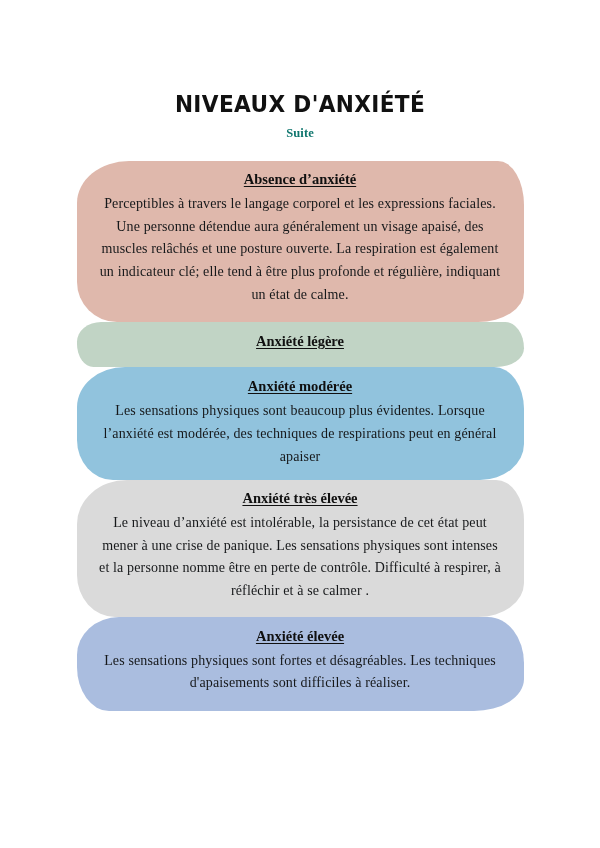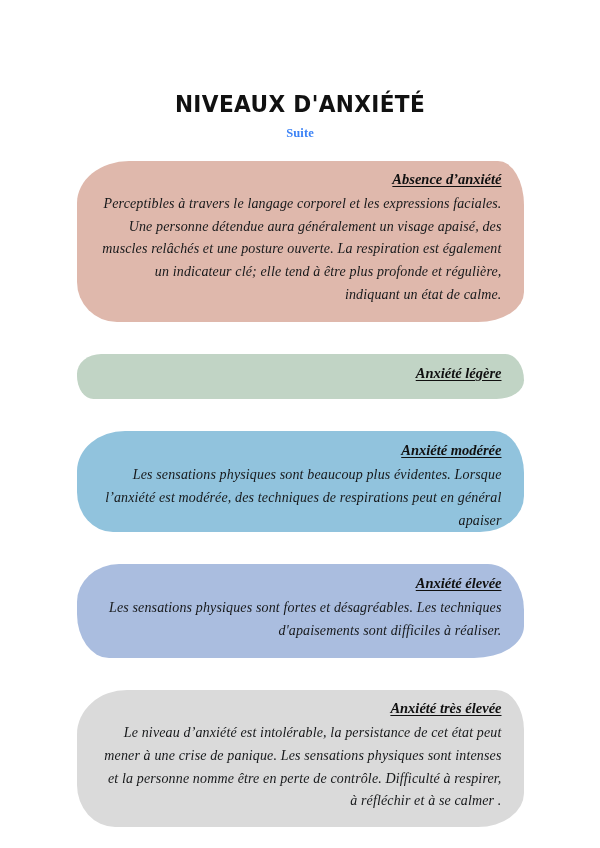--- a/index.html
+++ b/index.html
@@ -38,40 +38,39 @@
     letter-spacing: 0.4px;
     color: #111111;
     transform: scaleX(0.94);
     line-height: 1.1;
   }
   .doc-subtitle {
     margin: 9px 0 0 0;
     font-family: "Liberation Serif", "DejaVu Serif", serif;
     font-weight: 700;
     font-size: 12.5px;
-    color: #3b82f6;
+    color: #0f766e;
     letter-spacing: 0.1px;
   }
 
   
   .cards {
     margin-top: 20px;
     padding: 0 0 0 0;
   }
 
   .card {
     position: relative;
     width: 447px;
-    margin: 0 auto 32px auto;
+    margin: 0 auto 0 auto;
     box-sizing: border-box;
     padding: 9px 22px 13px 22px;
-    text-align: right;
+    text-align: center;
     
     border-radius: 46px 30px 52px 34px / 38px 46px 32px 44px;
-    font-style: italic;
   }
   .card:last-child { margin-bottom: 0; }
 
   .card-title {
     margin: 0 0 4px 0;
     font-family: "Liberation Serif", "DejaVu Serif", serif;
     font-weight: 700;
     font-size: 14.5px;
     line-height: 1.3;
     color: #101010;
@@ -85,21 +84,21 @@
     font-weight: 400;
     font-size: 14px;
     line-height: 1.62;
     color: #16181a;
     letter-spacing: 0.01em;
   }
 
   
   .card-0 { border-radius: 52px 26px 46px 40px / 42px 44px 30px 40px; padding-bottom: 15px; }
   .card-1 { border-radius: 44px 34px 50px 30px / 36px 48px 34px 42px; padding-top: 10px; }
-  .card-2 { border-radius: 48px 30px 44px 36px / 40px 42px 36px 40px; padding-top: 10px; padding-bottom: 0;}
+  .card-2 { border-radius: 48px 30px 44px 36px / 40px 42px 36px 40px; padding-top: 10px; padding-bottom: 12px;}
   .card-3 { border-radius: 42px 36px 50px 32px / 38px 46px 32px 44px; padding-top: 10px; padding-bottom: 16px;}
   .card-4 { border-radius: 50px 28px 46px 38px / 44px 40px 34px 42px; padding-top: 9px; padding-bottom: 14px;}
 </style>
 </head>
 <body style="background: rgb(255, 255, 255);">
 
 <div class="page">
 
   <header class="header">
     <h1 class="doc-title">NIVEAUX D'ANXIÉTÉ</h1>
@@ -115,24 +114,24 @@
 
     <article class="card card-1" style="background: rgb(193, 212, 197);">
       <h2 class="card-title">Anxiété légère</h2>
     </article>
 
     <article class="card card-2" style="background: rgb(145, 195, 221);">
       <h2 class="card-title">Anxiété modérée</h2>
       <p class="card-body">Les sensations physiques sont beaucoup plus évidentes. Lorsque l’anxiété est modérée, des techniques de respirations peut en général apaiser</p>
     </article>
 
+    <article class="card card-4" style="background: rgb(218, 218, 218);">
+      <h2 class="card-title">Anxiété très élevée</h2>
+      <p class="card-body">Le niveau d’anxiété est intolérable, la persistance de cet état peut mener à une crise de panique. Les sensations physiques sont intenses et la personne nomme être en perte de contrôle. Difficulté à respirer, à réfléchir et à se calmer .</p>
+    </article>
+
     <article class="card card-3" style="background: rgb(170, 189, 223);">
       <h2 class="card-title">Anxiété élevée</h2>
       <p class="card-body">Les sensations physiques sont fortes et désagréables. Les techniques d'apaisements sont difficiles à réaliser.</p>
-    </article>
-
-    <article class="card card-4" style="background: rgb(218, 218, 218);">
-      <h2 class="card-title">Anxiété très élevée</h2>
-      <p class="card-body">Le niveau d’anxiété est intolérable, la persistance de cet état peut mener à une crise de panique. Les sensations physiques sont intenses et la personne nomme être en perte de contrôle. Difficulté à respirer, à réfléchir et à se calmer .</p>
     </article>
 
   </section>
 </div>
 
 </body></html>

